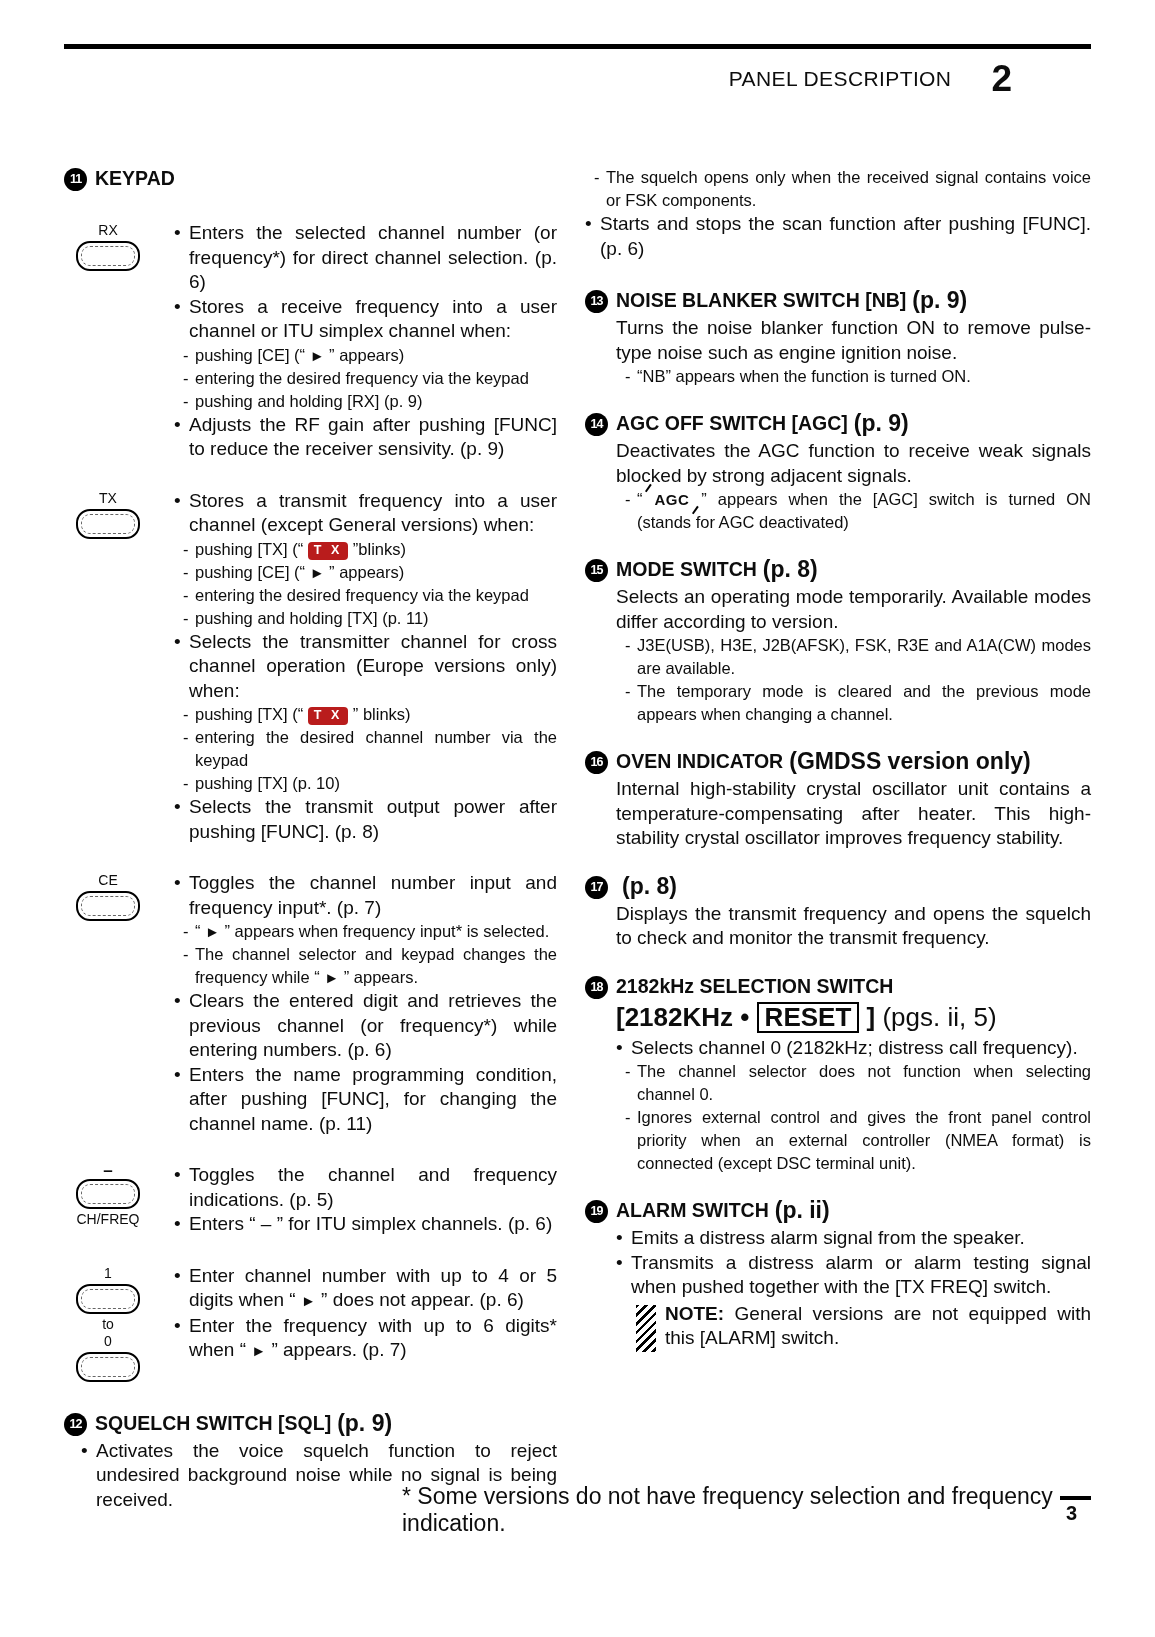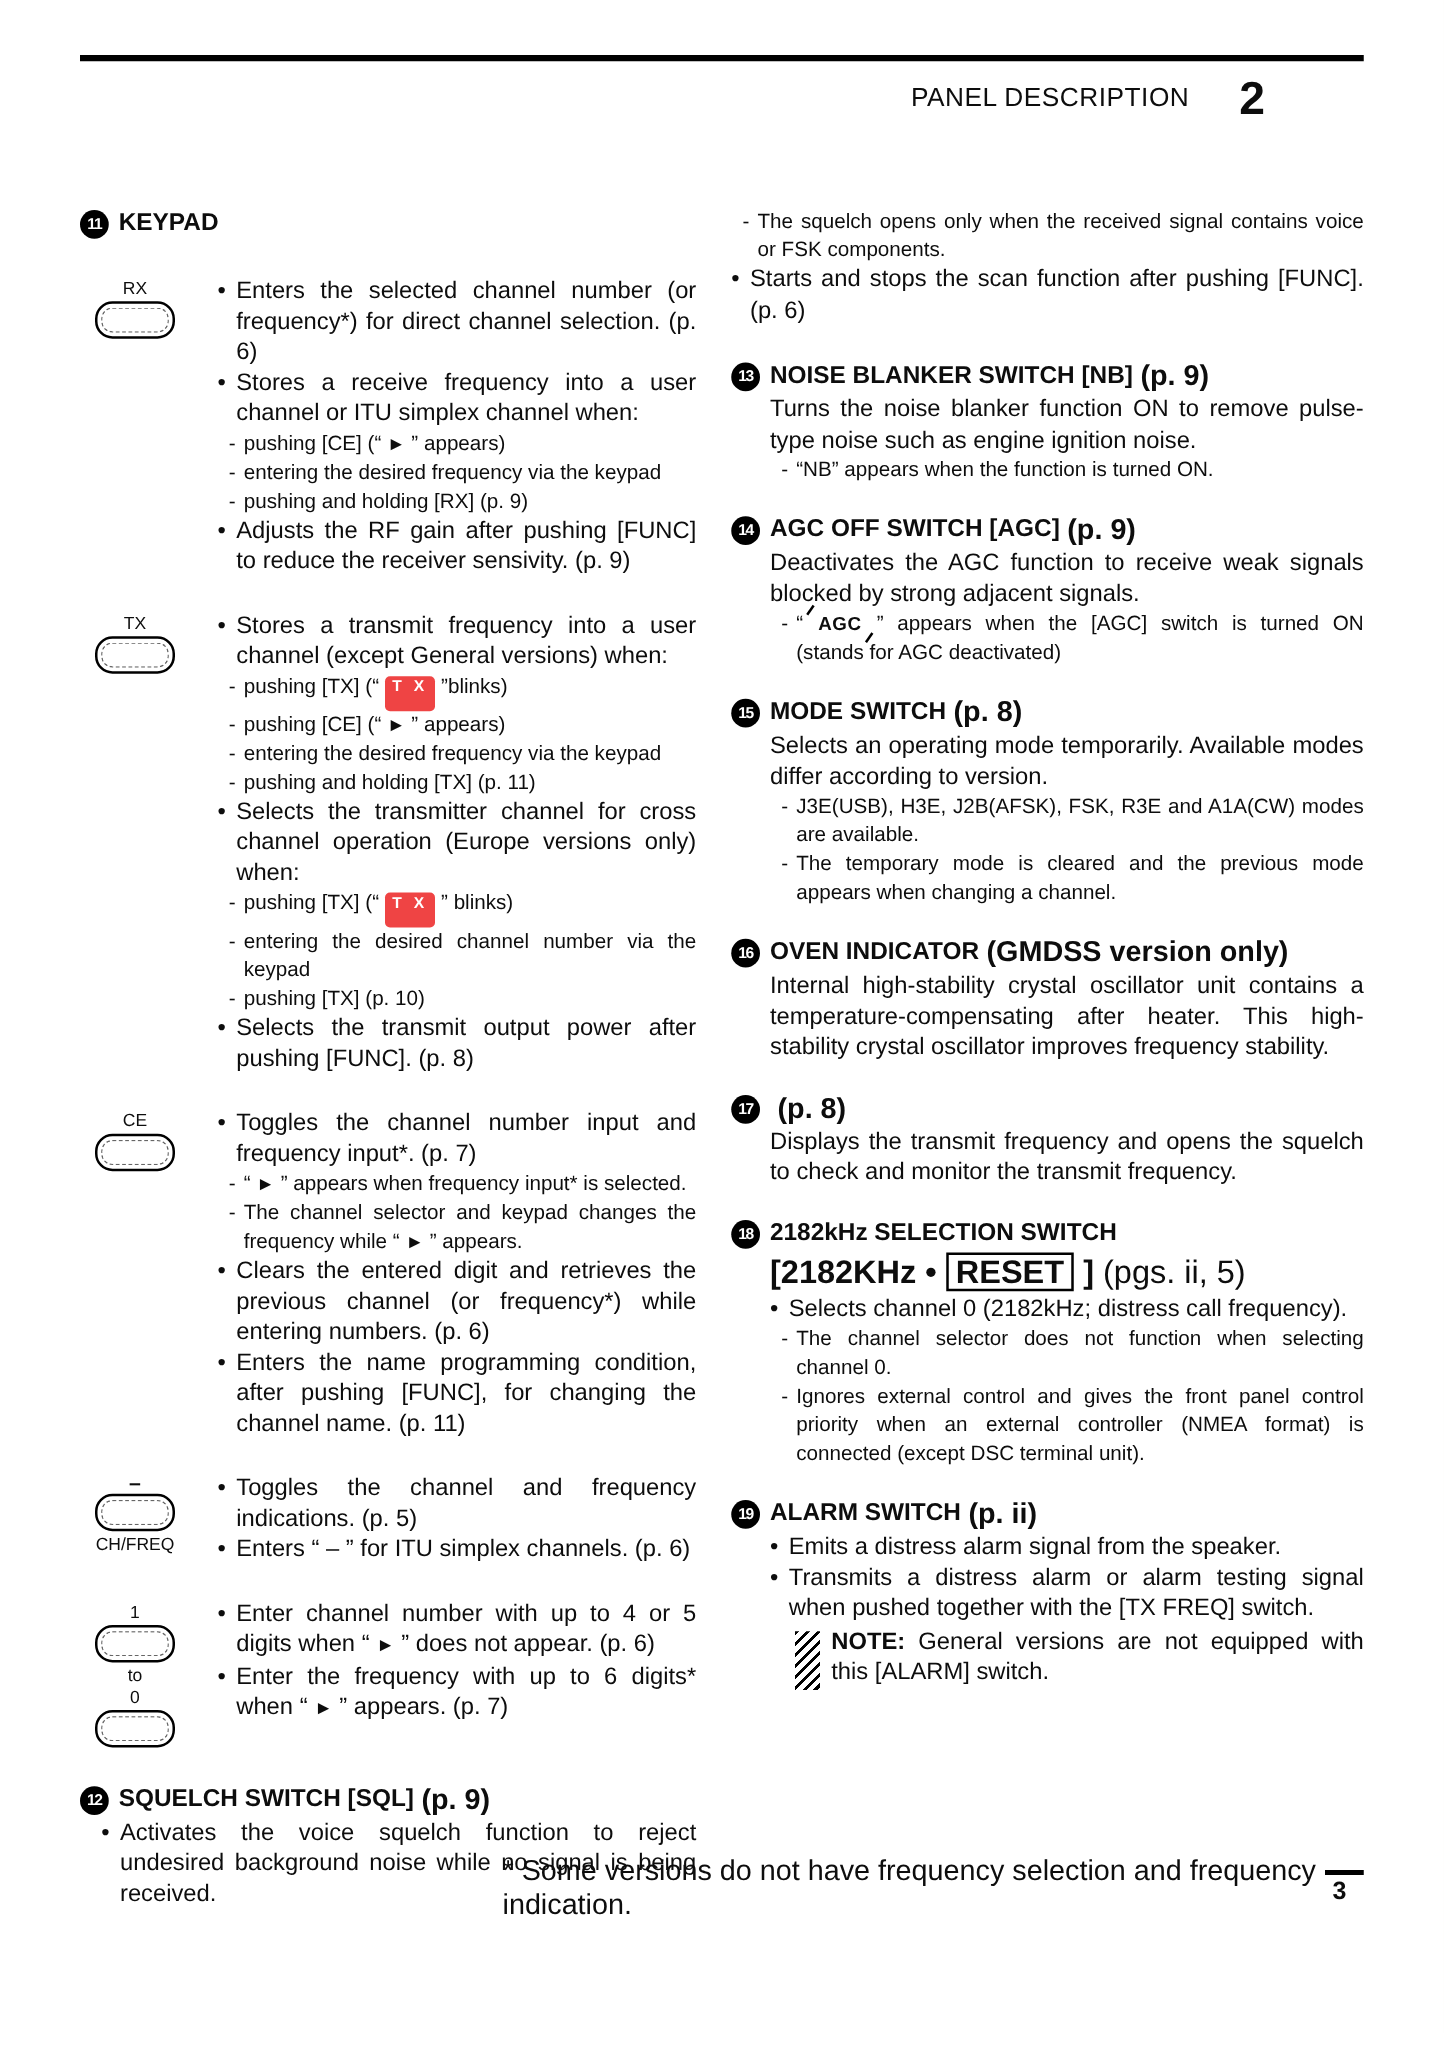--- a/index.html
+++ b/index.html
@@ -51,22 +51,22 @@
   .lrow{display:flex;margin-bottom:27px;gap:22px;}
   .btnblock{flex:0 0 88px;text-align:center;padding-top:1px;}
   .rowbody{flex:1;}
   .blab{display:block;font-size:14px;line-height:17px;}
   .blab.minus{font-size:17px;line-height:13px;font-weight:bold;}
   .pill{width:60px;height:26px;border:2px solid #000;border-radius:14px;position:relative;margin:2px auto 2px;}
   .pill::after{content:"";position:absolute;inset:3px;border:1px dashed #666;border-radius:9px;}
 
   
   .arrow{font-size:15px;}
-  .txb{display:inline-block;background:#ef4444;color:#fff;font-weight:bold;font-size:12.5px;line-height:15px;
-    padding:1px 6px 12px;border-radius:4px;letter-spacing:3px;vertical-align:1px;}
+  .txb{display:inline-block;background:#b91c1c;color:#fff;font-weight:bold;font-size:12.5px;line-height:15px;
+    padding:1px 6px 2px;border-radius:4px;letter-spacing:3px;vertical-align:1px;}
   .rstbox{display:inline-block;border:2px solid #000;padding:0 6px;font-weight:bold;}
   .agc{position:relative;display:inline-block;font-weight:bold;font-size:15px;margin:0 12px;letter-spacing:0.5px;}
   .agc::before{content:"";position:absolute;width:9px;height:2.4px;background:#000;left:-11px;top:-1px;transform:rotate(-55deg);}
   .agc::after{content:"";position:absolute;width:9px;height:2.4px;background:#000;right:-11px;bottom:0px;transform:rotate(-55deg);}
 
   
   .footnote{position:absolute;left:402px;top:1483px;font-size:23px;}
   .pgrule{position:absolute;left:1060px;top:1496px;width:31px;height:3.5px;background:#000;}
   .pgnum{position:absolute;left:1066px;top:1502px;font-size:20px;font-weight:bold;}
 

